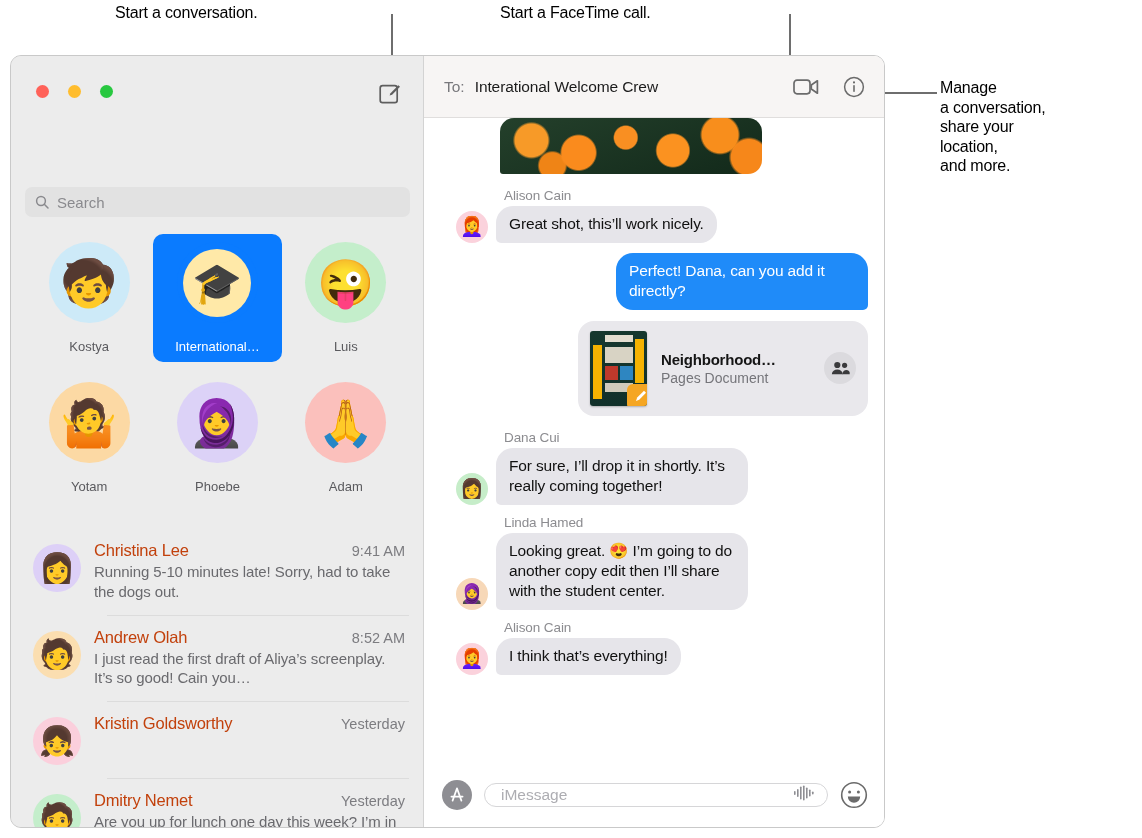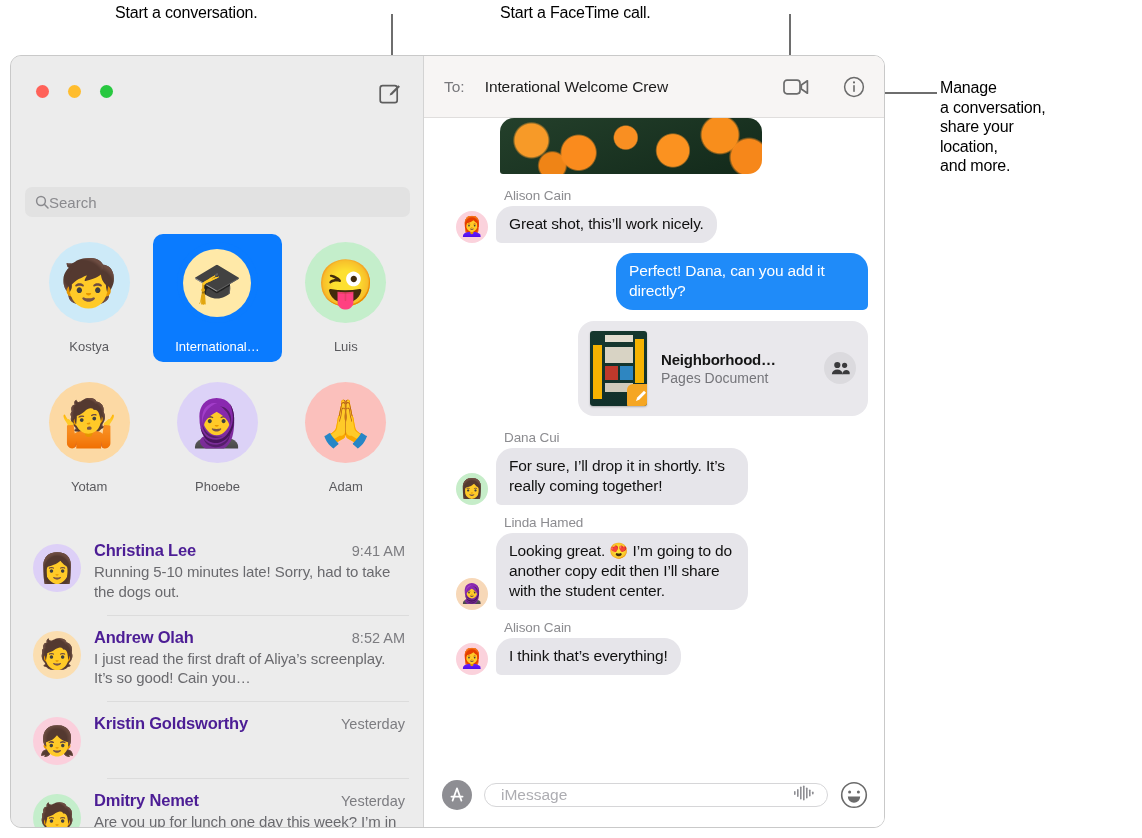--- a/index.html
+++ b/index.html
@@ -61,20 +61,21 @@
     cursor: pointer;
   }
 
   #search-field {
     position: absolute; left: 14px; top: 131px;
     width: 385px; height: 30px;
     background: #e2e2e2;
     border-radius: 7px;
     display: flex; align-items: center;
     padding: 0 10px;
+    gap: 8px;
   }
   #search-field .ph {
     color: #8a8a8e; font-size: 15px;
   }
 
   
   #pinned {
     position: absolute; left: 14px; top: 178px;
     width: 385px;
     display: grid;
@@ -116,41 +117,41 @@
   }
   .convo .av {
     width: 48px; height: 48px; border-radius: 50%;
     flex: 0 0 48px;
     display: flex; align-items: center; justify-content: center;
     font-size: 29px; line-height: 1; user-select: none;
     margin-top: 3px;
   }
   .convo .body { flex: 1 1 auto; min-width: 0; }
   .convo .row1 { display: flex; align-items: baseline; justify-content: space-between; }
-  .convo .nm { font-size: 16.5px; font-weight: bold; color: #4c1d95; letter-spacing: -0.2px; }
+  .convo .nm { font-size: 16.5px; font-weight: normal; color: #c2410c; letter-spacing: -0.2px; }
   .convo .tm { font-size: 14.5px; color: #7c7c80; white-space: nowrap; margin-left: 8px; }
   .convo .pv {
     font-size: 15px; color: #6a6a6e; line-height: 1.32; margin-top: 2px;
     letter-spacing: -0.1px;
   }
 
   
   #chat {
     flex: 1 1 auto; height: 100%;
     background: #ffffff;
     position: relative;
     display: flex; flex-direction: column;
   }
   #chat-header {
     height: 62px; flex: 0 0 62px;
     background: #f7f5f4;
     border-bottom: 1px solid #e0dedd;
     display: flex; align-items: center;
     padding: 0 16px 0 20px;
-    gap: 20px;
+    gap: 10px;
   }
   #chat-header .to-label { font-size: 15.5px; color: #78787c; }
   #chat-header .to-value { font-size: 15.5px; color: #1b1b1b; letter-spacing: -0.1px; }
   #chat-header .spacer { flex: 1 1 auto; }
   .hdr-btn { width: 28px; height: 28px; cursor: pointer; display:flex; align-items:center; justify-content:center; }
 
   #thread {
     flex: 1 1 auto;
     overflow: hidden;
     padding: 0 14px 0 18px;

